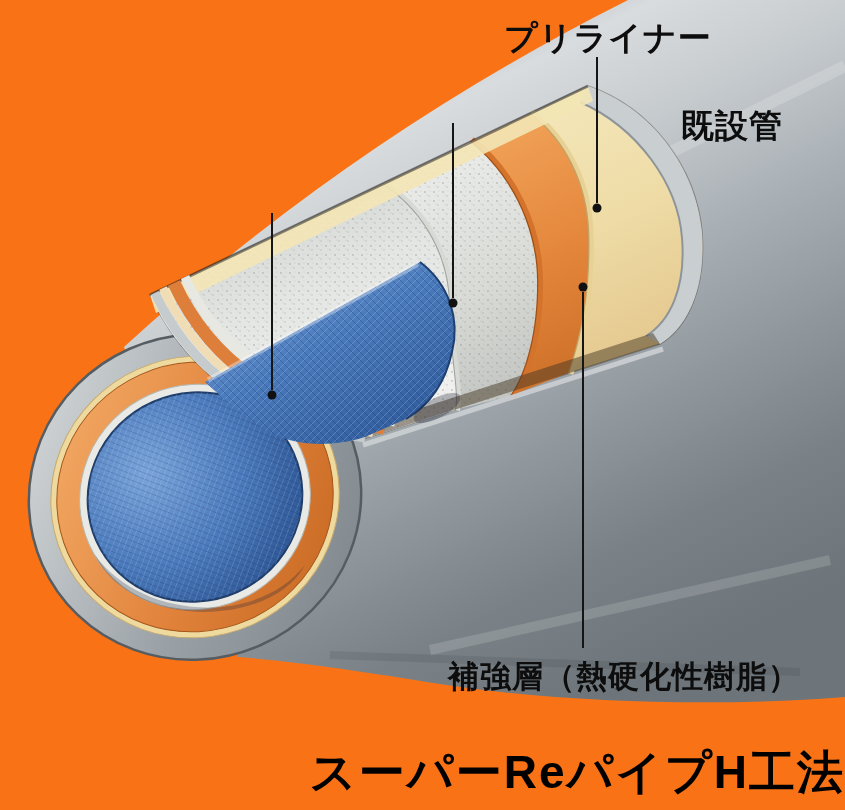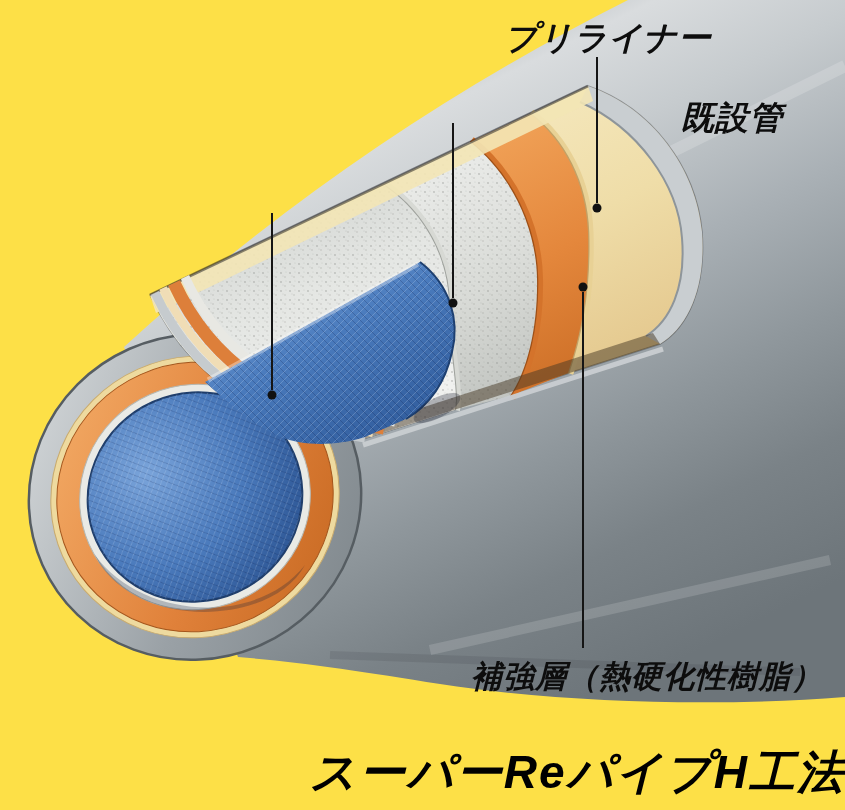--- a/index.html
+++ b/index.html
@@ -1,20 +1,20 @@
 <!DOCTYPE html>
 <html><head>
 <meta charset="utf-8">
 <style>
   html,body{margin:0;padding:0;background:#ffffff;}
   body{font-family:"Liberation Sans","DejaVu Sans",sans-serif;}
-  .stage{position:relative;width:845px;height:810px;background:#fde047;overflow:hidden;font-style:italic;}
+  .stage{position:relative;width:845px;height:810px;background:#f97316;overflow:hidden;}
   .stage svg{position:absolute;left:0;top:0;}
   .lbl{position:absolute;color:#0d0d0d;font-weight:600;font-size:33px;letter-spacing:1px;white-space:nowrap;}
-  .lbl-reinforce{font-size:31px;margin-left:23px;}
+  .lbl-reinforce{font-size:31px;}
   .title{position:absolute;left:0;top:742px;width:100%;text-align:right;color:#000;
          font-weight:800;font-size:46px;letter-spacing:2px;}
 </style>
 </head>
 <body>
 
 <div class="stage">
 
 <svg width="845" height="810" viewBox="0 0 845 810">
   <defs>
@@ -139,17 +139,17 @@
   </g>
   <g fill="#111111">
     <circle cx="597" cy="208" r="4.5"></circle>
     <circle cx="453" cy="303" r="4.5"></circle>
     <circle cx="272" cy="395" r="4.5"></circle>
     <circle cx="583" cy="287" r="4.5"></circle>
   </g>
 </svg>
 
 <div class="lbl" style="left:504px;top:16px;">プリライナー</div>
-<div class="lbl" style="left:681px;top:96px;">既設管</div>
+<div class="lbl" style="left:681px;top:104px;">既設管</div>
 <div class="lbl lbl-reinforce" style="left:448px;top:656px;">補強層（熱硬化性樹脂）</div>
 <div class="title">スーパーReパイプH工法</div>
 
 </div>
 
 </body></html>

